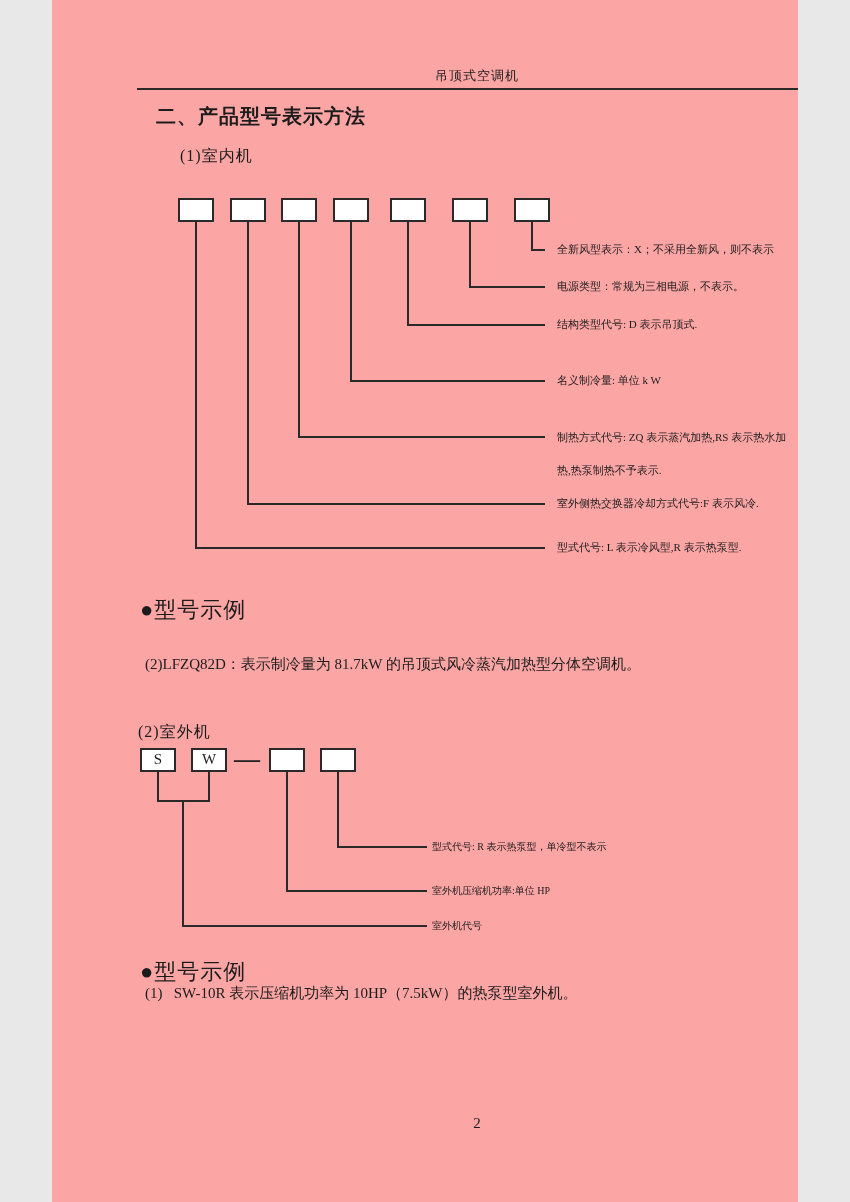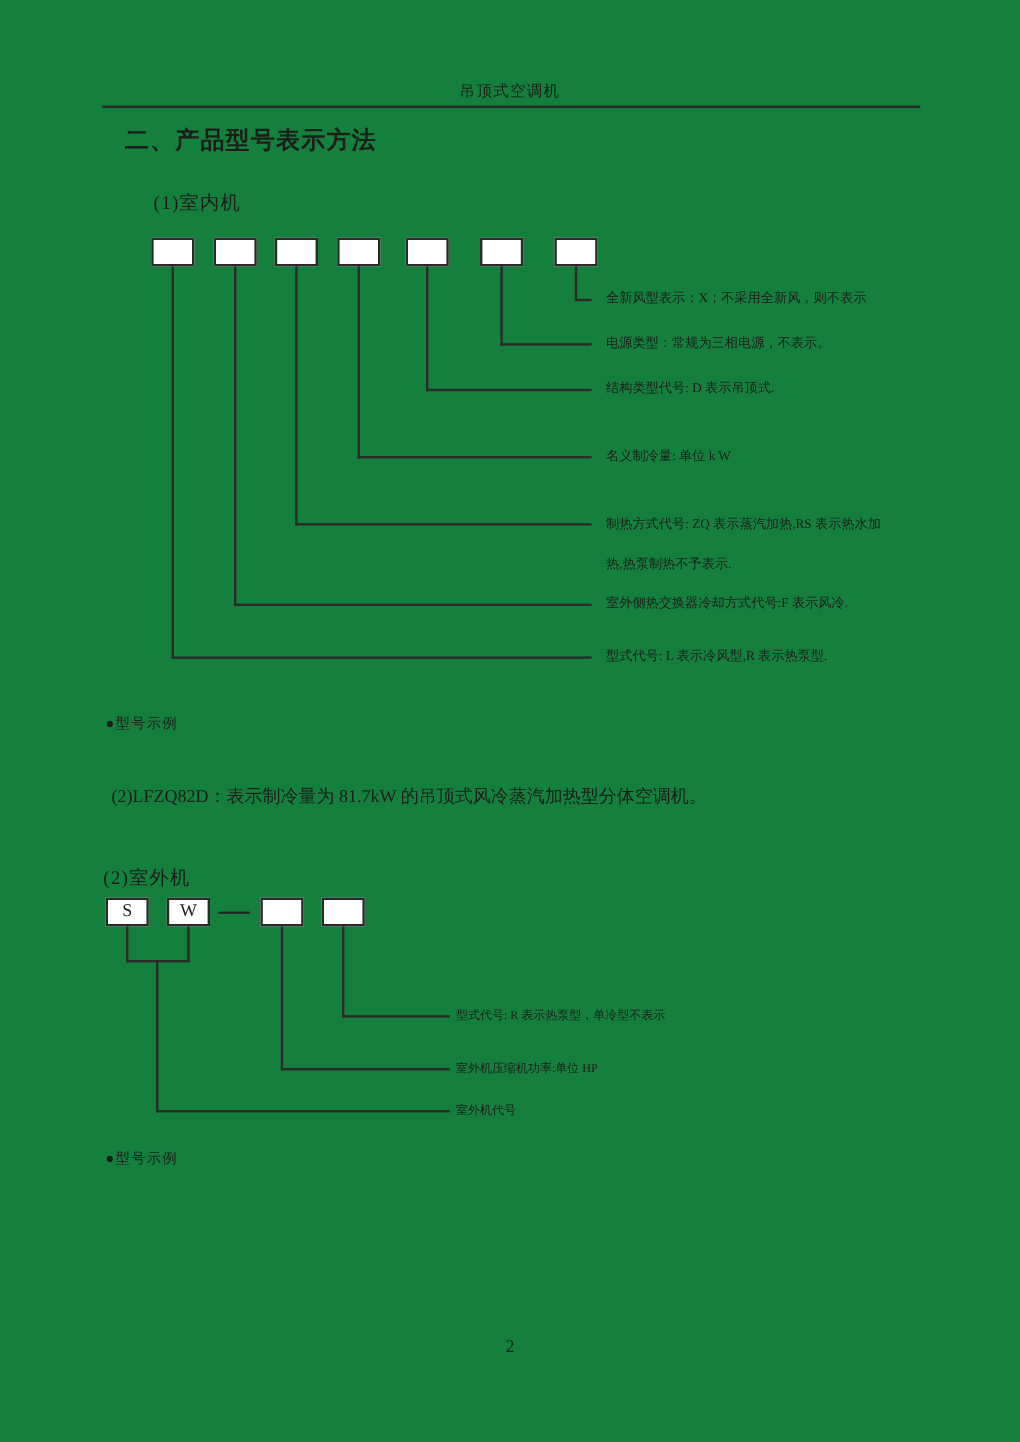--- a/index.html
+++ b/index.html
@@ -1,20 +1,20 @@
 <!DOCTYPE html>
 <html><head>
 <meta charset="utf-8">
 <style>
   html,body{margin:0;padding:0;background:#e8e8e8;}
   .page{
     position:relative;
-    width:850px;height:1202px;
+    width:746px;height:1202px;
     margin:0 auto;
-    background:#15803d;
+    background:#fca5a5;
     font-family:"Liberation Serif","DejaVu Serif",serif;
     color:#1c1c1c;
     overflow:hidden;
   }
   .abs{position:absolute;}
   .header-title{top:67px;left:0;width:850px;text-align:center;font-size:13px;letter-spacing:1px;}
   .header-rule{left:85px;top:88px;width:682px;height:2px;background:#2a2a2a;}
   .page-title{left:104px;top:103px;font-size:20px;font-weight:bold;letter-spacing:1px;}
   .section-label{font-size:16px;letter-spacing:1px;}
   .cbox{
@@ -30,21 +30,21 @@
     position:absolute;left:505px;width:335px;
     font-size:11px;line-height:20px;
     white-space:pre-line;
   }
   .desc.two-line{line-height:33px;}
   .odesc{
     position:absolute;left:380px;width:400px;
     font-size:10px;line-height:20px;
     white-space:pre-line;
   }
-  .ex-title{position:absolute;left:88px;font-size:12px;letter-spacing:1px;}
+  .ex-title{position:absolute;left:88px;font-size:22px;letter-spacing:1px;}
   .example{
     position:absolute;left:93px;width:640px;
     font-size:15px;line-height:19px;
     white-space:pre-wrap;
   }
   .box-letter{
     position:absolute;width:36px;height:24px;
     text-align:center;line-height:22px;
     font-size:15px;
   }
@@ -57,21 +57,21 @@
 </head>
 <body>
 
 <div class="page">
 
   <div class="abs header-title">吊顶式空调机</div>
   <div class="abs header-rule"></div>
 
   <div class="abs page-title">二、产品型号表示方法</div>
 
-  <div class="abs section-label" style="left:128px;top:146px;margin-top:13px;">(1)室内机</div>
+  <div class="abs section-label" style="left:128px;top:146px;">(1)室内机</div>
 
   <div>
 
     <div class="cbox" style="left:126px;top:198px;"></div>
     <div class="cbox" style="left:178px;top:198px;"></div>
     <div class="cbox" style="left:229px;top:198px;"></div>
     <div class="cbox" style="left:281px;top:198px;"></div>
     <div class="cbox" style="left:338px;top:198px;"></div>
     <div class="cbox" style="left:400px;top:198px;"></div>
     <div class="cbox" style="left:462px;top:198px;"></div>
@@ -133,16 +133,17 @@
 
     <div class="vline" style="left:285px;top:772px;height:76px;"></div>
     <div class="hline" style="left:285px;top:846px;width:90px;"></div>
 
     <div class="odesc" style="top:837px;">型式代号: R 表示热泵型，单冷型不表示</div>
     <div class="odesc" style="top:881px;">室外机压缩机功率:单位 HP</div>
     <div class="odesc" style="top:916px;">室外机代号</div>
   </div>
 
   <div class="ex-title" style="top:957px;">●型号示例</div>
+  <div class="example" style="top:984px;">(1)   SW-10R 表示压缩机功率为 10HP（7.5kW）的热泵型室外机。</div>
 
   <div class="page-number">2</div>
 
 </div>
 
 </body></html>

